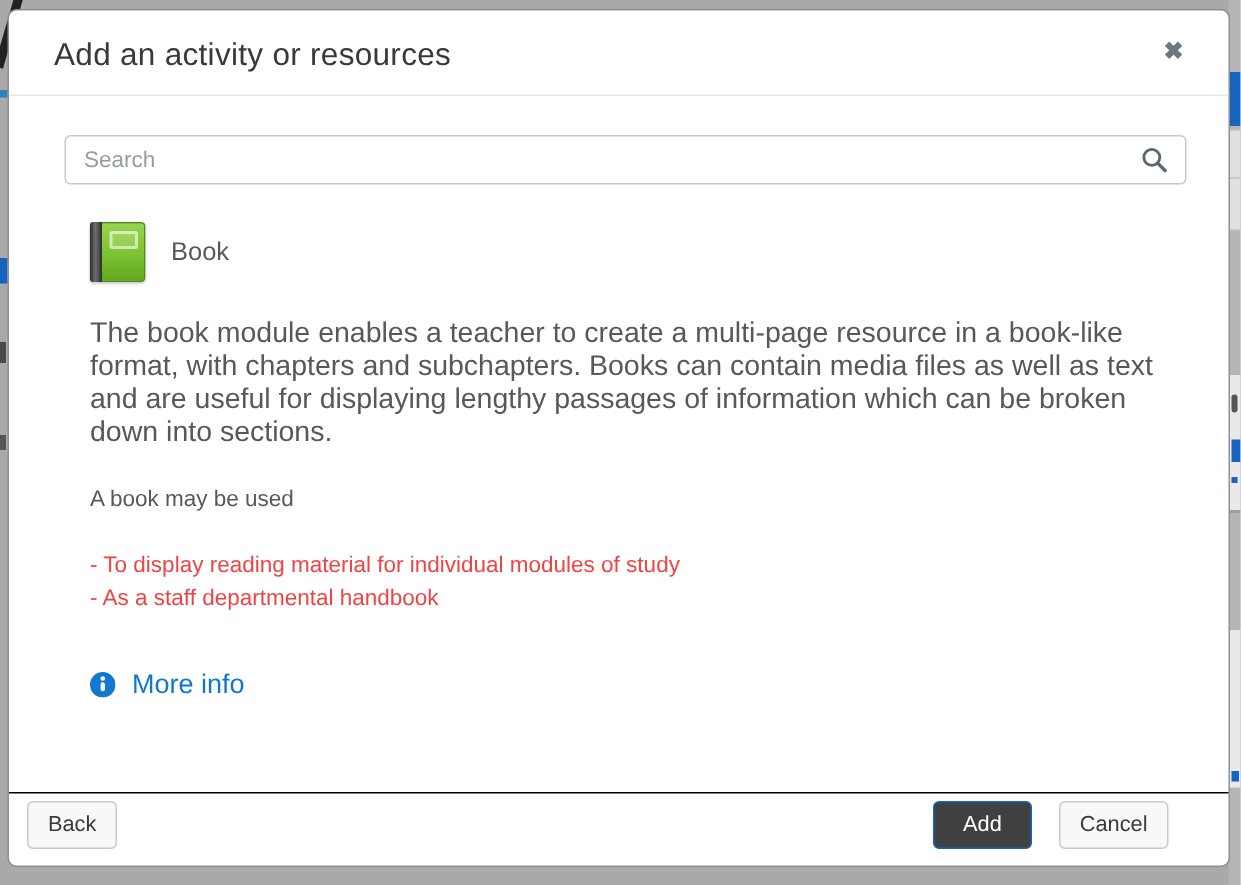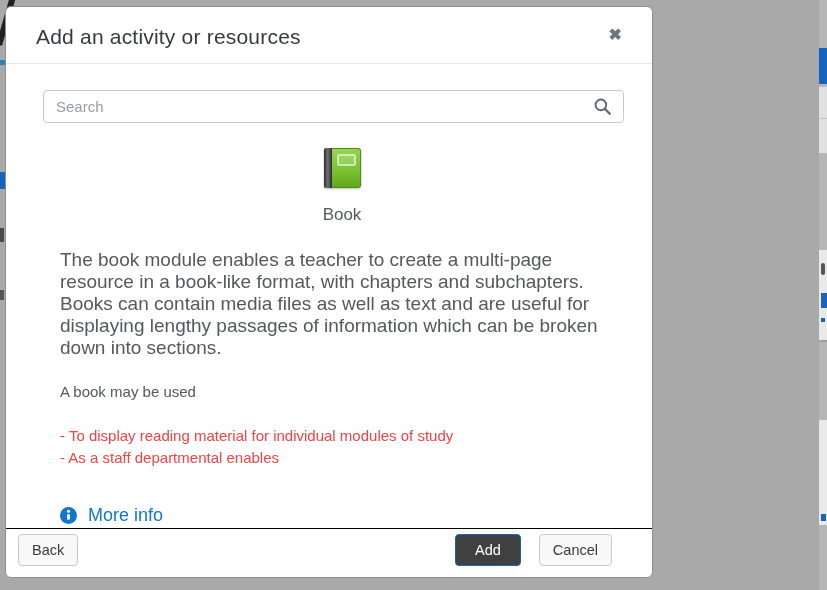--- a/index.html
+++ b/index.html
@@ -22,21 +22,21 @@
   .frag-right-panel1-line{right:0;top:118px;width:8px;height:1px;background:#c2c2c2;}
   .frag-right-panel2{right:0;top:250px;width:8px;height:90px;background:#e9e9e9;border-bottom:2px solid #9e9e9e;}
   .frag-right-c{right:2px;top:263px;width:4px;height:12px;background:#555;border-radius:2px;}
   .frag-right-blue2{right:0;top:293px;width:6px;height:15px;background:#1565c0;}
   .frag-right-dot1{right:2px;top:318px;width:4px;height:4px;background:#1565c0;}
   .frag-right-panel3{right:0;top:420px;width:8px;height:105px;background:#e9e9e9;}
   .frag-right-dot2{right:1px;top:514px;width:5px;height:7px;background:#1565c0;}
 
   
   .modal{
-    position:absolute;left:5px;top:6px;width:648px;height:572px;z-index:2;
+    position:absolute;left:5px;top:6px;width:815px;height:572px;z-index:2;
     background:#ffffff;border:1px solid #8f8f8f;border-radius:6px;
     box-sizing:border-box;display:flex;flex-direction:column;
   }
   .modal-header{
     display:flex;align-items:flex-start;
     padding:16px 26px 12px 30px;border-bottom:1px solid #e8e8e8;
   }
   .modal-title{
     font-size:21px;font-weight:500;color:#373a3c;letter-spacing:.2px;line-height:28px;
   }
@@ -51,21 +51,21 @@
   .search-input{
     width:100%;height:33px;box-sizing:border-box;
     border:1px solid #c9c9c9;border-radius:4px;
     padding:0 42px 0 12px;font-size:15px;color:#6d28d9;
     font-family:"Liberation Sans", sans-serif;outline:none;
   }
   .search-input::placeholder{color:#949da3;}
   .search-icon{position:absolute;right:12px;top:7px;width:19px;height:19px;}
 
   .module{margin:25px 0 0 17px;}
-  .module-head{display:flex;align-items:center;gap:17px;flex-direction:column;}
+  .module-head{display:flex;align-items:center;gap:17px;}
   .book-icon{width:37px;height:40px;display:flex;filter:drop-shadow(0 1px 1px rgba(0,0,0,.25));}
   .book-spine{width:8px;height:100%;background:linear-gradient(90deg,#2c2c2c,#707070 45%,#2c2c2c);border-radius:2px 0 0 2px;}
   .book-cover{flex:1;position:relative;box-sizing:border-box;
     background:linear-gradient(180deg,#97d450 0%,#7cc231 55%,#61a81e 100%);
     border:1px solid #4c8c10;border-left:none;border-radius:0 3px 3px 0;}
   .book-label{position:absolute;top:5px;left:5px;width:15px;height:8px;
     border:2px solid rgba(255,255,255,.55);border-radius:2px;background:rgba(255,255,255,.15);}
   .module-name{font-size:17px;color:#55595c;}
 
   .module-desc{margin-top:24px;max-width:726px;font-size:19px;line-height:22px;color:#55595c;}
@@ -139,21 +139,21 @@
         </div>
         <div class="module-name">Book</div>
       </div>
 
       <div class="module-desc">The book module enables a teacher to create a multi-page resource in a book-like format, with chapters and subchapters. Books can contain media files as well as text and are useful for displaying lengthy passages of information which can be broken down into sections.</div>
 
       <div class="module-intro">A book may be used</div>
 
       <div class="usage-list">
         <div>- To display reading material for individual modules of study</div>
-        <div>- As a staff departmental enables</div>
+        <div>- As a staff departmental handbook</div>
       </div>
 
       <a class="more-info">
         <svg class="info-icon" viewBox="0 0 16 16">
           <circle cx="8" cy="8" r="8" fill="#1177d1"></circle>
           <circle cx="8" cy="4.1" r="1.45" fill="#ffffff"></circle>
           <rect x="6.65" y="6.5" width="2.7" height="5.6" rx="1.2" fill="#ffffff"></rect>
         </svg>
         <span>More info</span>
       </a>

